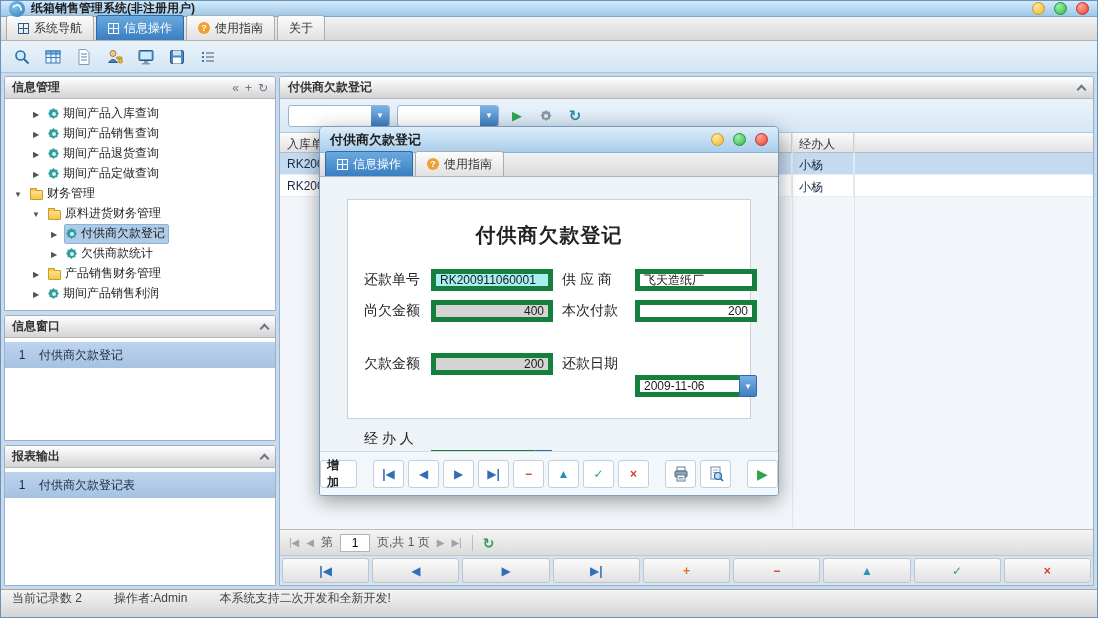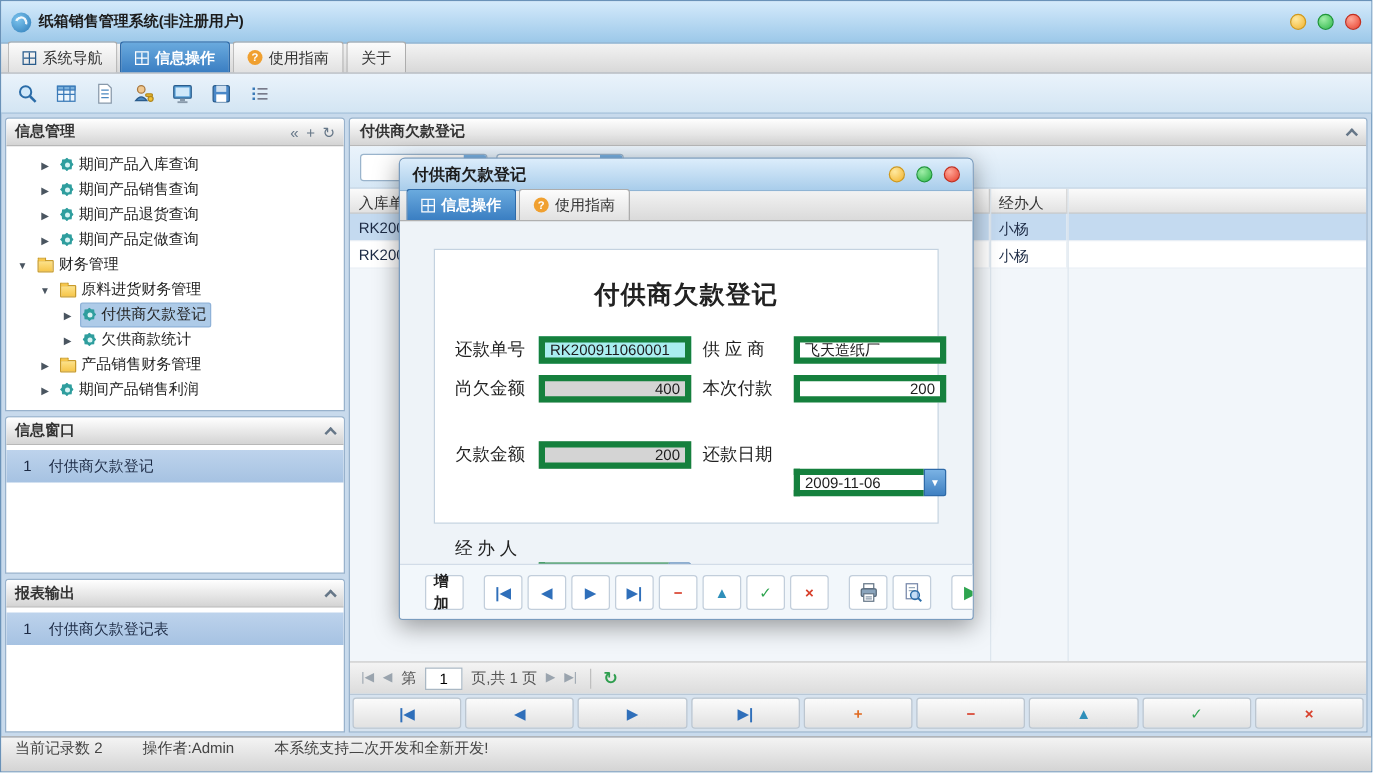--- a/index.html
+++ b/index.html
@@ -1,34 +1,34 @@
 <!DOCTYPE html>
 <html><head>
 <meta charset="utf-8">
 <style>
   * { margin:0; padding:0; box-sizing:border-box; }
   html,body { width:1098px; height:618px; overflow:hidden; }
   body { font-family:"Liberation Sans","DejaVu Sans",sans-serif; font-size:12px; color:#222; }
   .app { position:relative; width:1098px; height:618px; background:#c8daec; border:1px solid #6a92b8; display:flex; flex-direction:column; }
 
   
-  .titlebar { height:34px; background:linear-gradient(#d4eafb,#9cc8e9); border-bottom:1px solid #7aa6c8; display:flex; align-items:center; padding:0 8px; gap:6px; flex:none; }
+  .titlebar { height:16px; background:linear-gradient(#d4eafb,#9cc8e9); border-bottom:1px solid #7aa6c8; display:flex; align-items:center; padding:0 8px; gap:6px; flex:none; }
   .app-logo { width:16px; height:16px; border-radius:50%; background:radial-gradient(circle at 35% 35%, #7cc4ee, #2d7bb8); position:relative; flex:none; }
   .app-logo::after { content:''; position:absolute; inset:3px; border:2px solid rgba(255,255,255,.9); border-radius:50%; border-left-color:transparent; border-bottom-color:transparent; transform:rotate(-25deg); }
   .win-title { font-weight:bold; color:#1c1c1c; }
   .traffic { margin-left:auto; display:flex; gap:9px; }
   .light { width:13px; height:13px; border-radius:50%; }
   .light.yellow { background:radial-gradient(circle at 35% 30%, #ffe9a0, #f2b32c); border:1px solid #d0991c; }
   .light.green  { background:radial-gradient(circle at 35% 30%, #a0eea8, #2eb84a); border:1px solid #1f9638; }
   .light.red    { background:radial-gradient(circle at 35% 30%, #ffa898, #e8402e); border:1px solid #c22f20; }
 
   
   .tabstrip { height:24px; background:linear-gradient(#f3f3f3,#d8d8d8); border-bottom:1px solid #b2b2b2; display:flex; align-items:flex-end; padding:0 5px; gap:2px; flex:none; }
   .tab { height:21px; display:flex; align-items:center; gap:5px; padding:12px 11px; color:#333; background:linear-gradient(#fcfcfc,#e1e1e1); border:1px solid #adadad; border-bottom:none; border-radius:3px 3px 0 0; cursor:default; }
-  .tab.active { background:linear-gradient(#6aaade,#3a7ec2); color:#fff; font-weight:bold; border-color:#2e6aa8; }
+  .tab.active { background:linear-gradient(#6aaade,#3a7ec2); color:#fff; font-weight:normal; border-color:#2e6aa8; }
   .icon-grid { width:11px; height:11px; border:1px solid currentColor; position:relative; flex:none; }
   .icon-grid::before { content:''; position:absolute; left:0; right:0; top:4px; border-top:1px solid currentColor; }
   .icon-grid::after  { content:''; position:absolute; top:0; bottom:0; left:4px; border-left:1px solid currentColor; }
   .icon-help { width:12px; height:12px; border-radius:50%; background:#f0a030; color:#fff; font-size:9px; font-weight:bold; display:flex; align-items:center; justify-content:center; flex:none; }
 
   
   .toolbar { height:32px; background:linear-gradient(#eaf3fb,#d3e5f3); border-bottom:1px solid #a8c4dc; display:flex; align-items:center; padding:0 8px; gap:5px; flex:none; }
   .tool-btn { width:26px; height:26px; display:flex; align-items:center; justify-content:center; border-radius:3px; border:1px solid transparent; }
 
   
@@ -104,21 +104,21 @@
   .form-title { text-align:center; font-size:20px; font-weight:bold; color:#222; margin:8px 0 20px; letter-spacing:1px; }
   .form-grid { display:grid; grid-template-columns:58px 122px 64px 122px; column-gap:3px; row-gap:11px; align-items:center; font-size:14px;gap:9px; }
   .fld-label { color:#222; white-space:nowrap; }
   .fld-input { height:22px; width:100%; border:5px solid #15803d; background:#fff; font-size:12px; padding:0 4px; font-family:inherit; color:#1c1c1c; }
   .fld-input.cyan { background:#a9eef0; }
   .fld-input.disabled { background:#d4d4d4; text-align:right; }
   .fld-input.num { text-align:right; }
   .fld-combo { display:flex; height:22px; width:100%;margin-top:44px; }
   .fld-combo .fld-input { border-right:none; flex:1; min-width:0; }
   .fld-combo .arrow-btn { width:18px; flex:none; background:linear-gradient(#7ab2e4,#3f80c2); border:1px solid #2e6aa8; color:#fff; font-size:8px; display:flex; align-items:center; justify-content:center; border-radius:0 2px 2px 0; }
-  .dlg-toolbar { height:44px; flex:none; background:#f2f7fb; border-top:1px solid #d2dce8; display:flex; align-items:center; padding:0 20px; gap:4px; }
+  .dlg-toolbar { height:44px; flex:none; background:#f2f7fb; border-top:1px solid #d2dce8; display:flex; align-items:center; padding:0 0; gap:4px; }
   .dlg-btn { min-width:31px; height:28px; background:#fff; border:1px solid #c2cedb; border-radius:3px; display:flex; align-items:center; justify-content:center; font-size:12px; font-weight:bold; cursor:default; padding:0 6px; }
   .spacer8 { width:8px; flex:none; }
 </style>
 </head>
 <body>
 
 <div class="app">
 
   <div class="titlebar">
     <span class="app-logo"></span>

